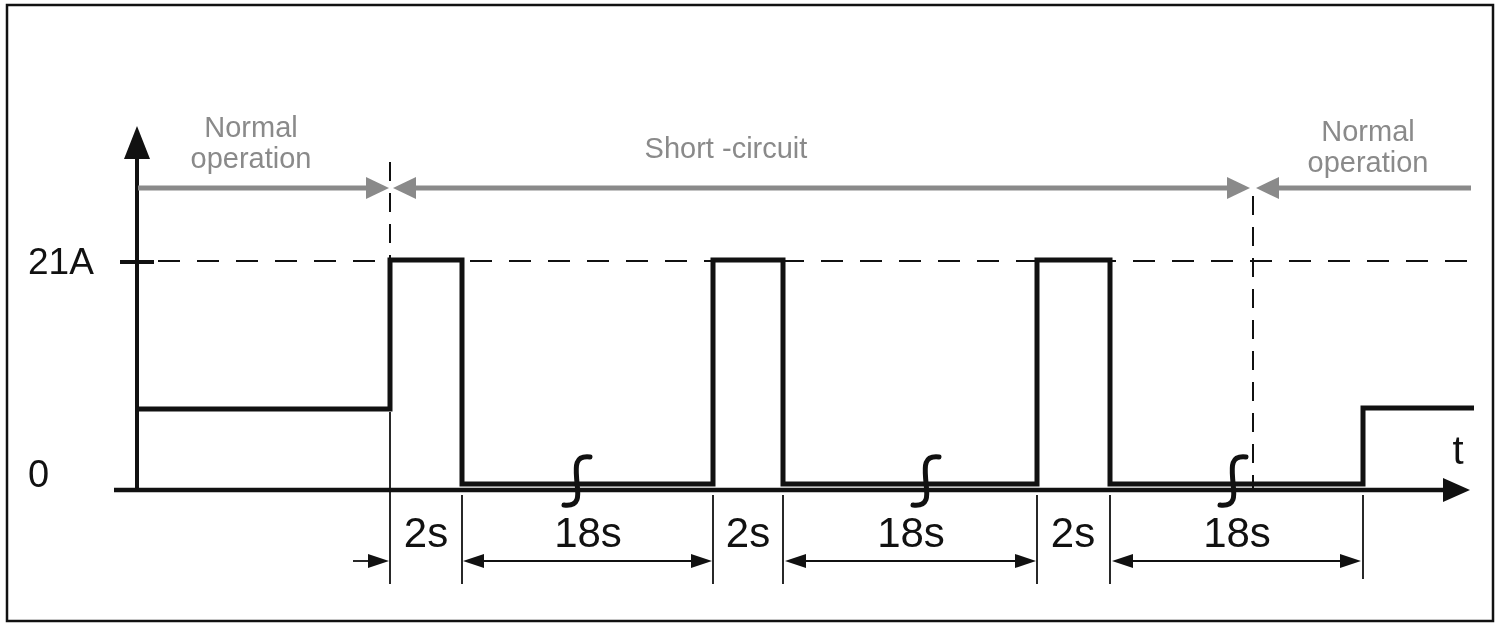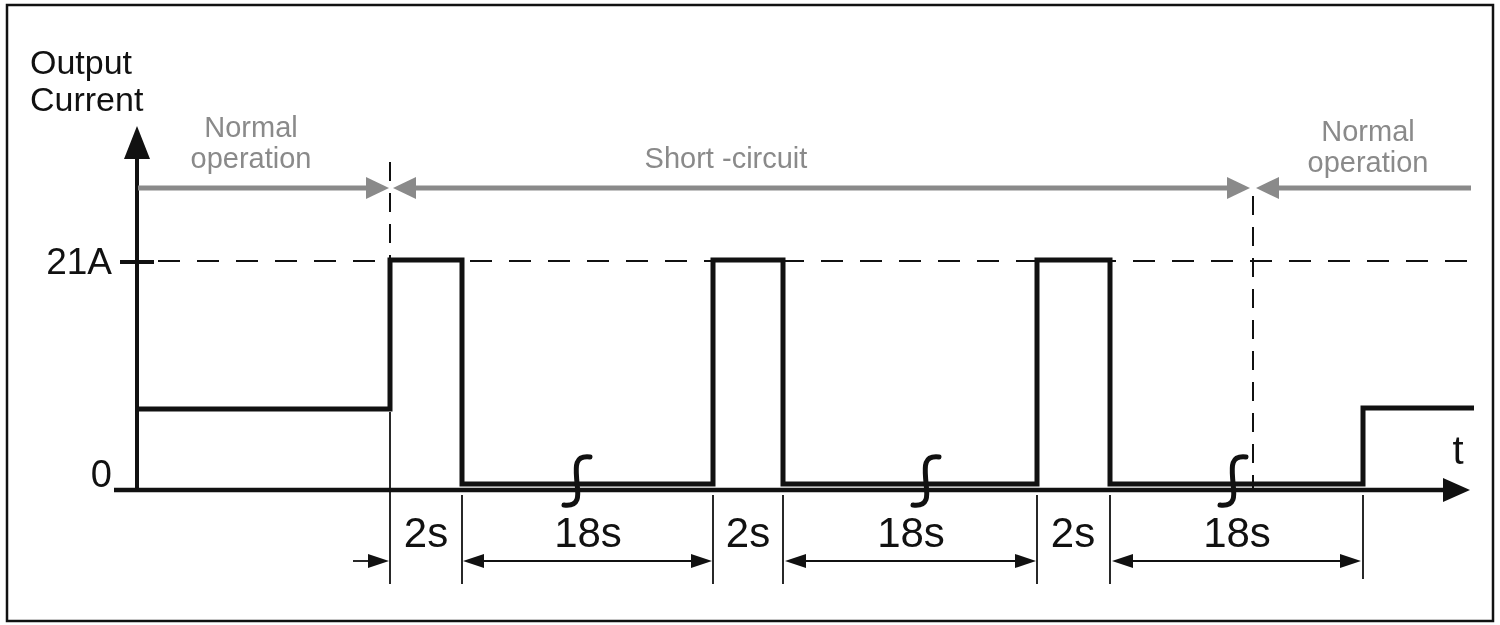--- a/index.html
+++ b/index.html
@@ -5,28 +5,28 @@
   html,body{margin:0;padding:0;background:#fff;}
   .stage{
     position:relative;width:1500px;height:625px;background:#fff;overflow:hidden;
     font-family:"Liberation Sans",sans-serif;color:#111;
   }
   .layer{position:absolute;left:0;top:0;width:1500px;height:625px;}
   .txt{position:absolute;white-space:pre;line-height:1.05;}
   .ink{color:#111111;}
   .gray{color:#8a8a8a;}
   .ctr{text-align:center;}
-  .rgt{text-align:right;}
+  .rgt{}
   .axis-title{left:30px;top:44px;font-size:34px;line-height:37px;}
   .tick-21a{left:28px;top:243px;width:84px;font-size:37px;}
   .tick-0{left:28px;top:455px;width:84px;font-size:38px;}
   .t-label{left:1438px;top:429px;width:40px;font-size:40px;}
   .phase{font-size:29px;line-height:31px;}
   .phase-left{left:151px;top:112px;width:200px;}
-  .phase-mid{left:576px;top:143px;width:300px;}
+  .phase-mid{left:576px;top:133px;width:300px;}
   .phase-right{left:1266px;top:116px;width:204px;}
   .dim{font-size:42px;width:120px;top:511px;}
   .d0{left:366px;} .d1{left:528px;} .d2{left:688px;}
   .d3{left:851px;} .d4{left:1013px;} .d5{left:1177px;}
 </style>
 </head>
 <body>
 
 <div class="stage">
 
@@ -84,21 +84,20 @@
       <polygon points="785,561 806,554 806,568" fill="#111"></polygon>
       <line x1="802" y1="561" x2="1019" y2="561" stroke="#111" stroke-width="1.8"></line>
       <polygon points="1036,561 1015,554 1015,568" fill="#111"></polygon>
 
       <polygon points="1112,561 1133,554 1133,568" fill="#111"></polygon>
       <line x1="1129" y1="561" x2="1344" y2="561" stroke="#111" stroke-width="1.8"></line>
       <polygon points="1361,561 1340,554 1340,568" fill="#111"></polygon>
     </g>
   </svg>
 
-  <div class="txt ink axis-title"><span>Output</span><br><span>Current</span></div>
 
   <div class="txt ink rgt tick-21a">21A</div>
   <div class="txt ink rgt tick-0">0</div>
   <div class="txt ink ctr t-label">t</div>
 
   <div class="txt gray ctr phase phase-left"><span>Normal</span><br><span>operation</span></div>
 
   <div class="txt gray ctr phase phase-mid">Short -circuit</div>
 
   <div class="txt gray ctr phase phase-right"><span>Normal</span><br><span>operation</span></div>

